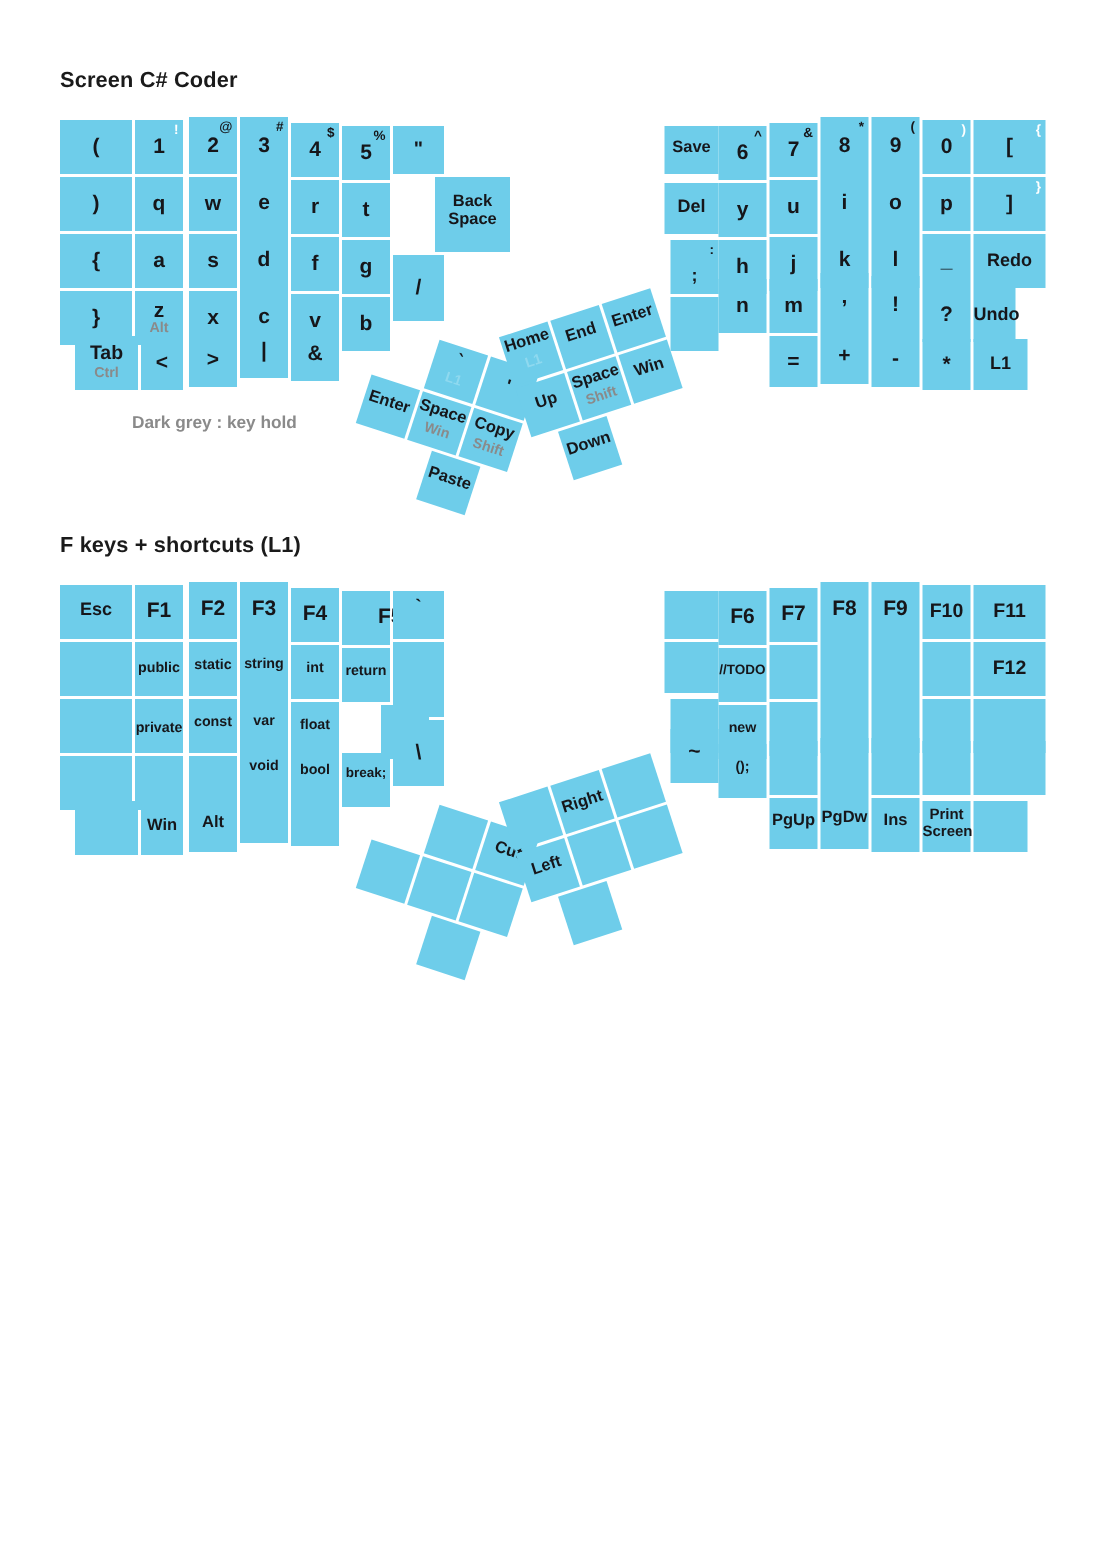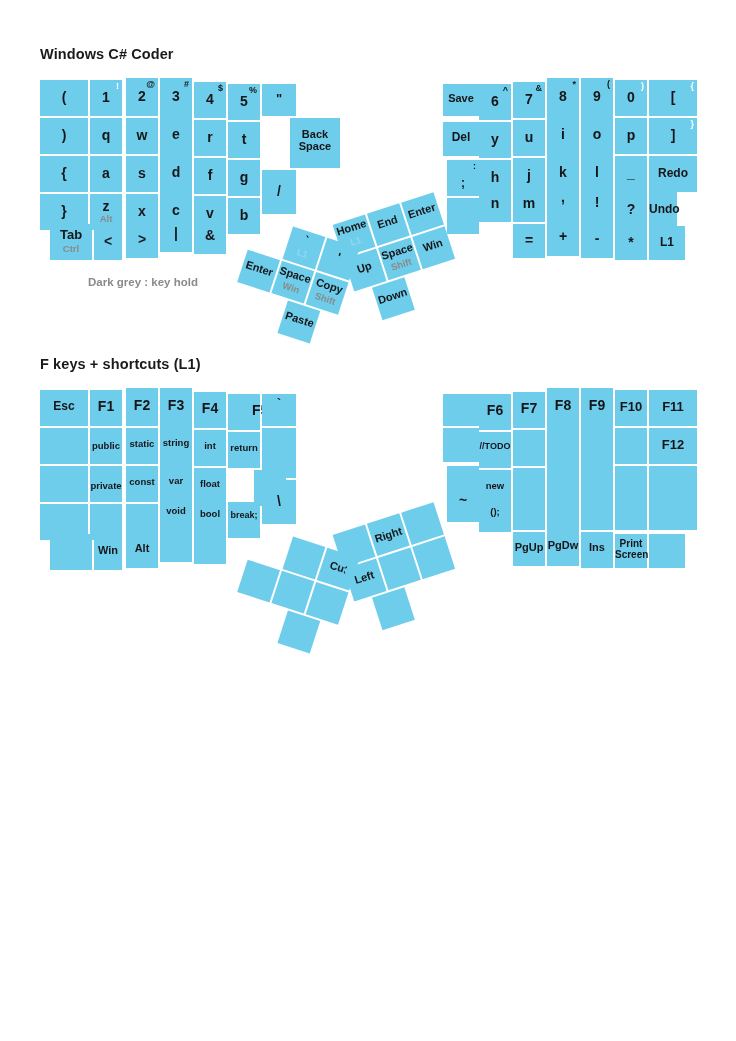--- a/index.html
+++ b/index.html
@@ -88,21 +88,21 @@
     font-size: 9.5px;
     color: #16161a;
     font-weight: bold;
   }
 </style>
 </head>
 <body>
 
 <div class="page">
 
-  <div class="section-title" style="left:40px; top:46px;">Windows C# Coder</div>
+  <div class="section-title" style="left:40px; top:46px;">Screen C# Coder</div>
 
   <div class="layout">
 
     <div class="key" style="left:40px; top:80px; width:48px; height:36px;">
       <span class="lbl main" style="top:10px;">(</span>
     </div>
     <div class="key" style="left:90px; top:80px; width:32px; height:36px;">
       <span class="lbl main" style="top:10px;">1</span>
       <span class="lbl sup supw">!</span>
     </div>

